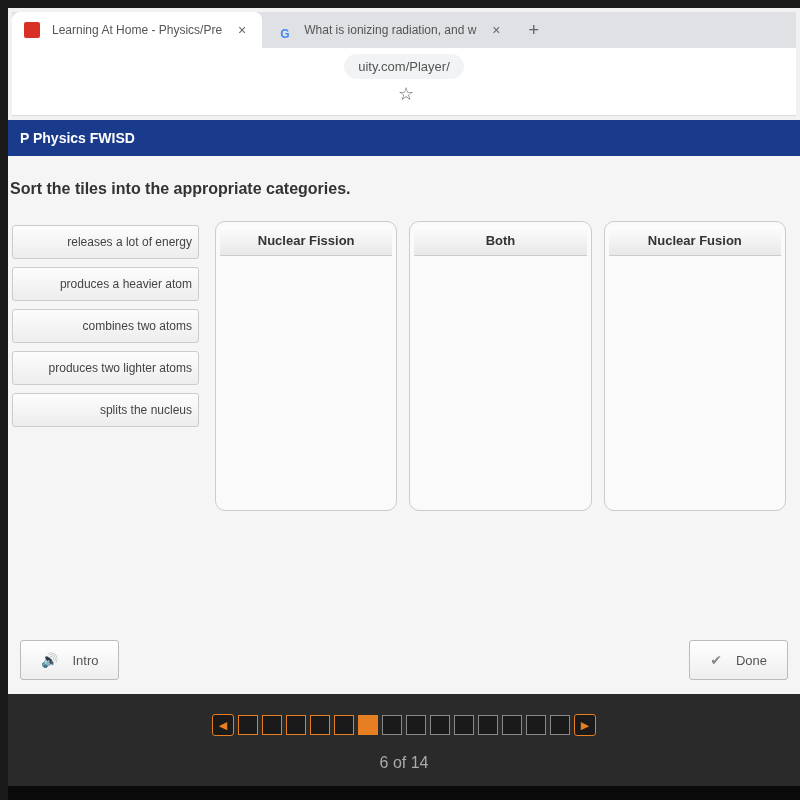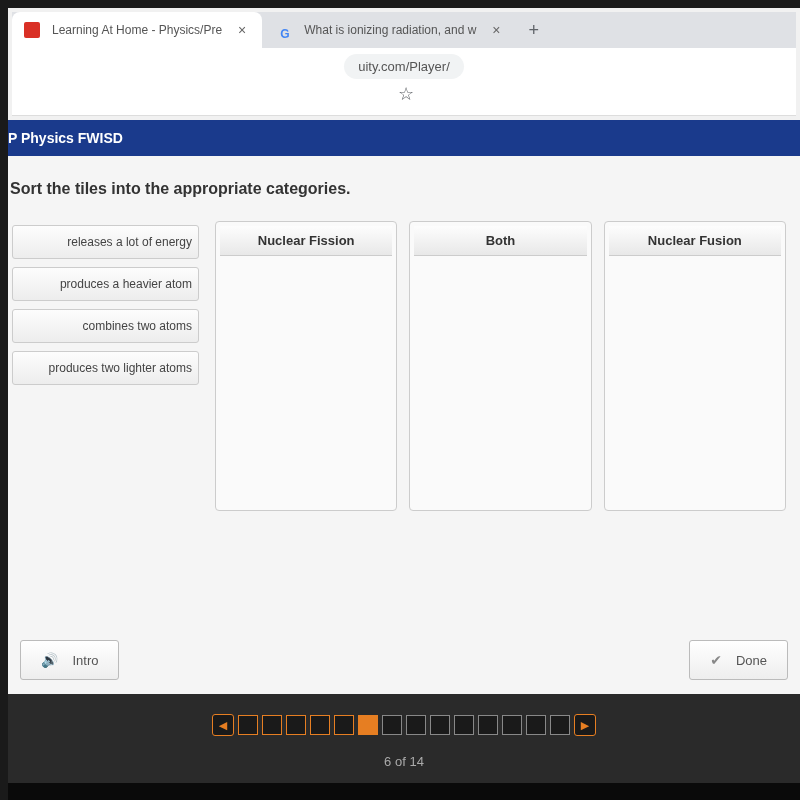--- a/index.html
+++ b/index.html
@@ -11,43 +11,43 @@
     .tab.inactive { background: #dfe1e5; }
     .tab-icon { width: 16px; height: 16px; margin-right: 8px; flex-shrink: 0; }
     .tab-title { white-space: nowrap; overflow: hidden; text-overflow: ellipsis; }
     .tab-close { margin-left: 8px; color: #666; font-size: 14px; cursor: pointer; }
     .new-tab { padding: 6px 10px; color: #5f6368; font-size: 18px; cursor: pointer; }
     
     .address-bar-row { display: flex; align-items: center; padding: 6px 8px; background: #fff; border-bottom: 1px solid #ddd; flex-direction: column; }
     .address-bar { flex: 1; background: #f1f3f4; border-radius: 14px; padding: 5px 14px; font-size: 13px; color: #555; }
     .star-icon { margin-left: 12px; margin-right: 8px; color: #5f6368; font-size: 18px; cursor: pointer; }
     
-    .course-header { background: #1a3a8c; color: #fff; padding: 10px 0; font-size: 14px; font-weight: bold; }
+    .course-header { background: #1a3a8c; color: #fff; padding: 10px 12px; font-size: 14px; font-weight: bold; }
     
     .content-area { background: #f5f5f5; padding: 20px 10px 10px 0; height: 470px; position: relative; }
     .instruction { font-size: 16px; color: #333; margin-bottom: 15px; padding-left: 2px; font-weight: bold; }
     
     .sort-container { display: flex; gap: 12px; padding-left: 0; }
     .tiles-column { display: flex; flex-direction: column; gap: 8px; width: 195px; }
     .tile { background: linear-gradient(to bottom, #fdfdfd, #ededed); border: 1px solid #ccc; border-radius: 3px; padding: 9px 6px; font-size: 12px; text-align: right; color: #444; cursor: move; }
     
-    .drop-zone { flex: 1; border: 1px solid #ccc; border-radius: 4px; background: #fafafa; min-height: 290px; overflow: hidden; }
+    .drop-zone { flex: 1; border: 1px solid #ccc; border-radius: 10px; background: #fafafa; min-height: 290px; overflow: hidden; }
     .drop-header { background: linear-gradient(to bottom, #fdfdfd, #e8e8e8); border-bottom: 1px solid #ccc; padding: 7px; text-align: center; font-size: 13px; font-weight: bold; color: #333; }
     
     .bottom-controls { display: flex; justify-content: space-between; padding: 14px 12px; background: #f5f5f5; }
     .btn { display: inline-flex; align-items: center; gap: 6px; background: linear-gradient(to bottom, #fff, #eee); border: 1px solid #bbb; border-radius: 3px; padding: 7px 16px; font-size: 13px; color: #555; cursor: pointer; }
     .btn-icon { font-size: 14px; }
     
     .progress-bar { background: #2a2a2a; padding: 16px 0 10px; text-align: center; }
     .prog-nav { display: inline-flex; align-items: center; gap: 4px; }
     .prog-arrow { width: 22px; height: 22px; border: 1px solid #e67e22; border-radius: 3px; display: flex; align-items: center; justify-content: center; color: #e67e22; font-size: 11px; cursor: pointer; background: #1a1a1a; }
     .prog-box { width: 20px; height: 20px; border: 1px solid #888; background: #1a1a1a; cursor: pointer; }
     .prog-box.done { border-color: #e67e22; }
     .prog-box.current { background: #e67e22; border-color: #e67e22; }
-    .prog-text { color: #aaa; font-size: 13px; margin-top: 10px; }
+    .prog-text { color: #aaa; font-size: 16px; margin-top: 10px; }
     
     .taskbar { background: #0a0a0a; height: 90px; display: flex; align-items: center; justify-content: center; gap: 24px; }
     .task-icon { width: 44px; height: 44px; border-radius: 50%; display: flex; align-items: center; justify-content: center; }
     .chrome-icon { background: conic-gradient(#ea4335 0deg 120deg, #fbbc05 120deg 240deg, #34a853 240deg 360deg); position: relative; }
     .chrome-icon::after { content: ""; position: absolute; width: 18px; height: 18px; background: #4285f4; border: 3px solid #fff; border-radius: 50%; }
     .x-icon { background: #3b7dd8; color: #fff; font-weight: bold; font-size: 24px; border-radius: 6px; }
   </style>
 </head>
 <body>
 
@@ -75,20 +75,21 @@
 
 <div class="content-area">
   <div class="instruction">Sort the tiles into the appropriate categories.</div>
 
   <div class="sort-container">
     <div class="tiles-column">
       <div class="tile">releases a lot of energy</div>
       <div class="tile">produces a heavier atom</div>
       <div class="tile">combines two atoms</div>
       <div class="tile">produces two lighter atoms</div>
+      <div class="tile">splits the nucleus</div>
     </div>
 
     <div class="drop-zone">
       <div class="drop-header">Nuclear Fission</div>
     </div>
     <div class="drop-zone">
       <div class="drop-header">Both</div>
     </div>
     <div class="drop-zone">
       <div class="drop-header">Nuclear Fusion</div>

